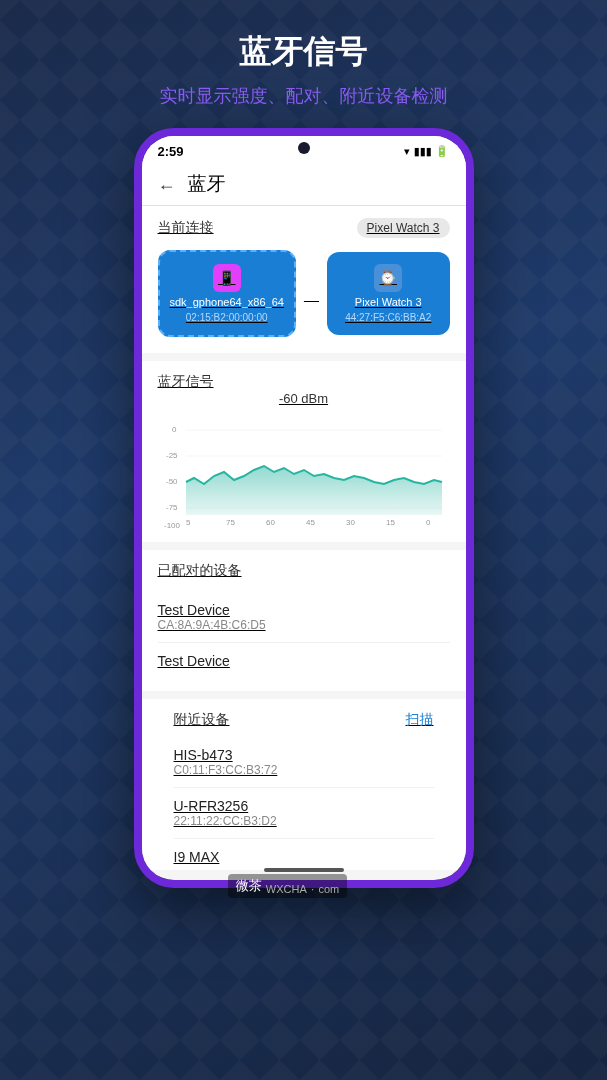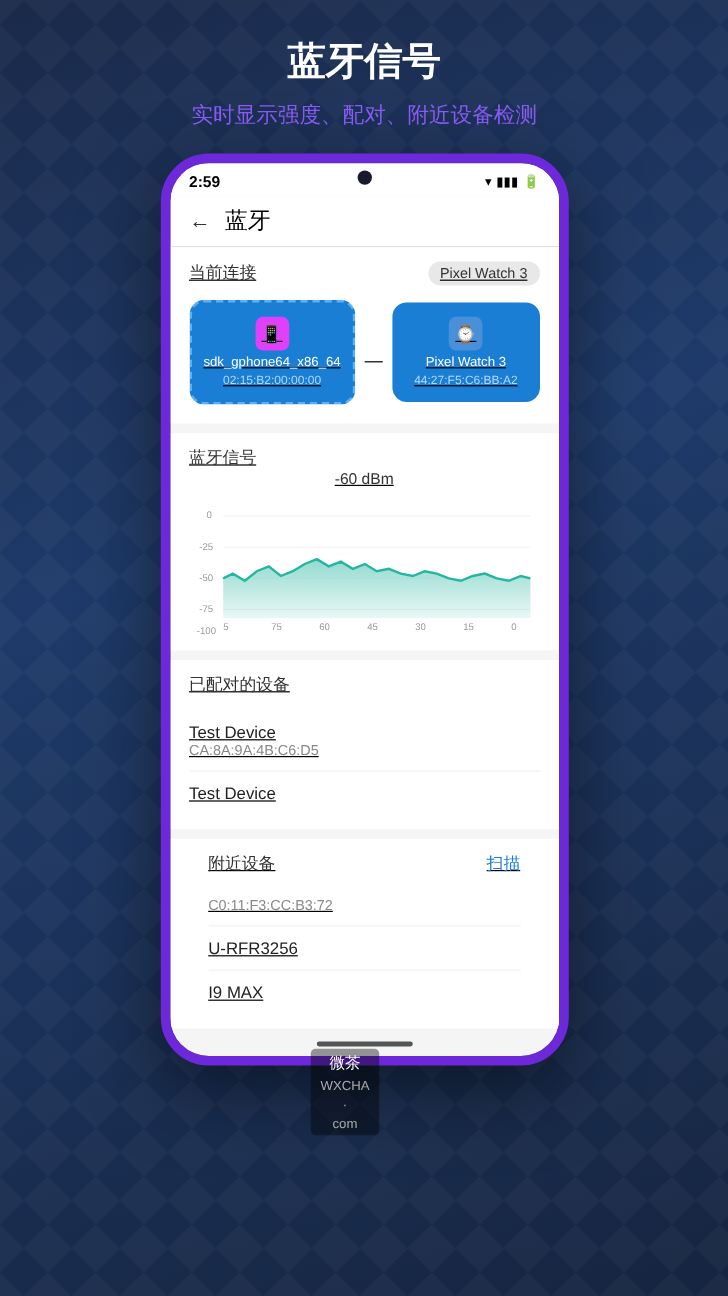--- a/index.html
+++ b/index.html
@@ -263,26 +263,25 @@
       background: #555;
       border-radius: 2px;
     }
 
     
     .watermark {
       position: absolute;
       bottom: 14px;
       right: 16px;
       display: flex;
-      align-items: center;
+      align-items: flex-end;
       gap: 4px;
       background: rgba(0,0,0,0.4);
       border-radius: 4px;
       padding: 3px 8px;
-      flex-direction: column;
     }
     .watermark-text {
       color: #ffffff;
       font-size: 13px;
     }
     .watermark-sub {
       color: #aaa;
       font-size: 11px;
     }
 
@@ -405,24 +404,26 @@
           <div class="device-list-name">Test Device</div>
         </div>
       </div>
 
       <div class="nearby-section">
         <div class="nearby-header">
           <span class="section-title">附近设备</span>
           <span class="scan-btn">扫描</span>
         </div>
         <div class="device-list-item">
+          <div class="device-list-name">HIS-b473</div>
           <div class="device-list-mac">C0:11:F3:CC:B3:72</div>
         </div>
         <div class="device-list-item">
           <div class="device-list-name">U-RFR3256</div>
+          <div class="device-list-mac">22:11:22:CC:B3:D2</div>
         </div>
         <div class="device-list-item">
           <div class="device-list-name">I9 MAX</div>
 
         </div>
       </div>
 
     </div>
 
     <div class="phone-home-bar"></div>

